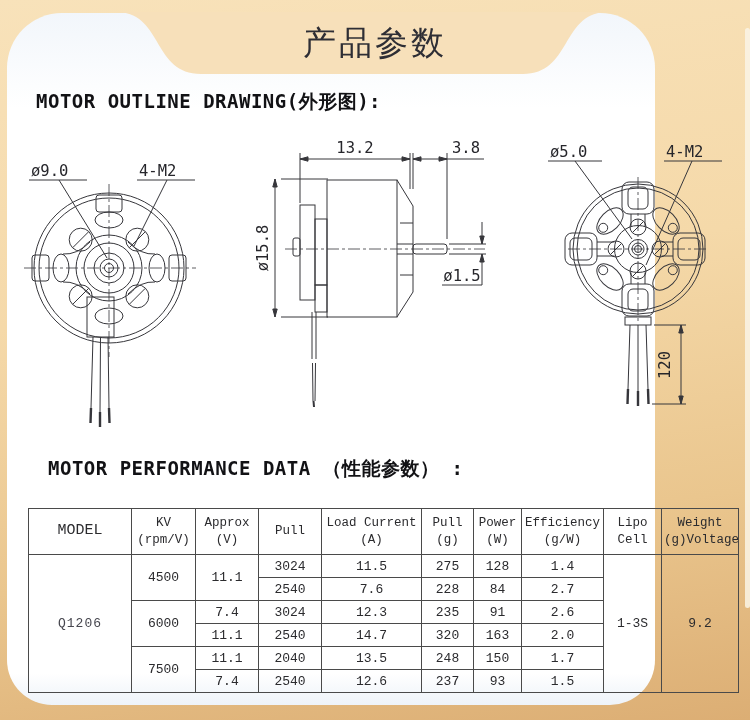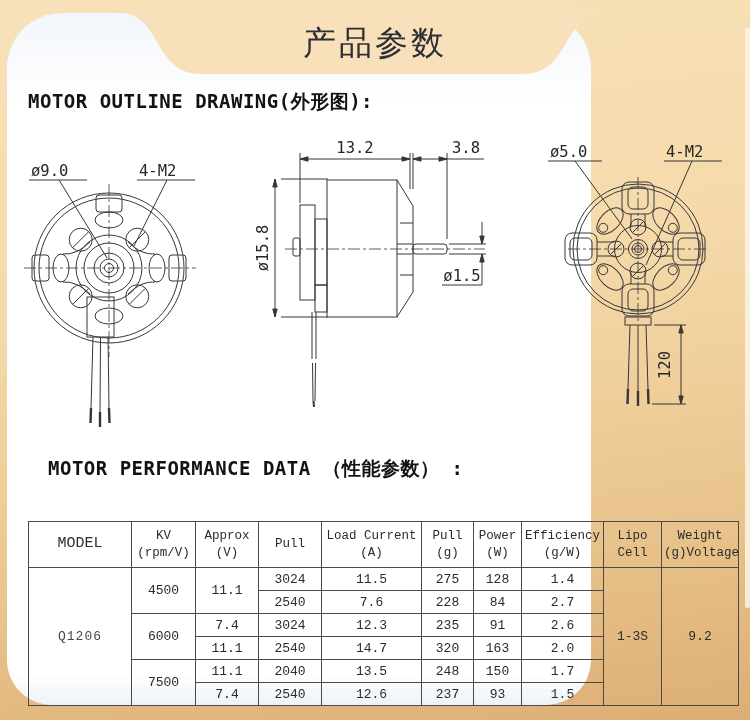--- a/index.html
+++ b/index.html
@@ -2,45 +2,45 @@
 <html><head>
 <meta charset="utf-8">
 <style>
   html,body{margin:0;padding:0;}
   body{
     width:750px;height:720px;position:relative;overflow:hidden;
     background:linear-gradient(172deg,#f8e2ba 0%,#f5d9a9 40%,#eac68e 72%,#dcae74 100%);
     font-family:"Liberation Sans",sans-serif;
   }
   .card{
-    position:absolute;left:7px;top:13px;width:584px;height:692px;
+    position:absolute;left:7px;top:13px;width:648px;height:692px;
     background:linear-gradient(180deg,#f2f6fb 0px,#ffffff 95px,#ffffff 660px,#eef3f9 692px);
     border-radius:55px 55px 45px 45px;
   }
   .notch{position:absolute;left:0;top:-1px;width:736px;height:64px;}
   .page-title{
     position:absolute;left:0;top:8px;width:736px;text-align:center;
     font-size:33px;font-weight:500;color:#2e2e35;letter-spacing:3px;
   }
   .sec-heading{
     position:absolute;left:21px;
     font-family:"DejaVu Sans Mono","DejaVu Sans",sans-serif;
     font-weight:bold;font-size:19px;color:#121215;letter-spacing:0.5px;white-space:nowrap;
   }
-  #heading-outline{top:76px;}
+  #heading-outline{top:76px;margin-left:8px;}
   #heading-performance{top:443px;padding-left:20px;}
   .drawing{position:absolute;}
   #front-view{left:10px;top:137px;}
   #side-view{left:243px;top:114px;}
   #rear-view{left:513px;top:114px;}
   svg text{font-family:"DejaVu Sans Mono",monospace;fill:#26262b;}
   .dim-t{font-size:15.5px;}
   
   .perf-table{
-    position:absolute;left:21px;top:508px;width:710px;
+    position:absolute;left:21px;top:495px;width:710px;
     border-collapse:collapse;table-layout:fixed;
     font-family:"Liberation Mono",monospace;color:#2b2b2e;
   }
   .perf-table th,.perf-table td{
     border:1px solid #4a4a4a;text-align:center;vertical-align:middle;
     padding:0 2px;overflow:hidden;
   }
   .perf-table thead th{height:45px;font-weight:normal;font-size:12.5px;line-height:1.35;}
   .perf-table tbody td{height:22px;font-size:13px;}
   .perf-table{border:1.5px solid #3d3d3d;}

